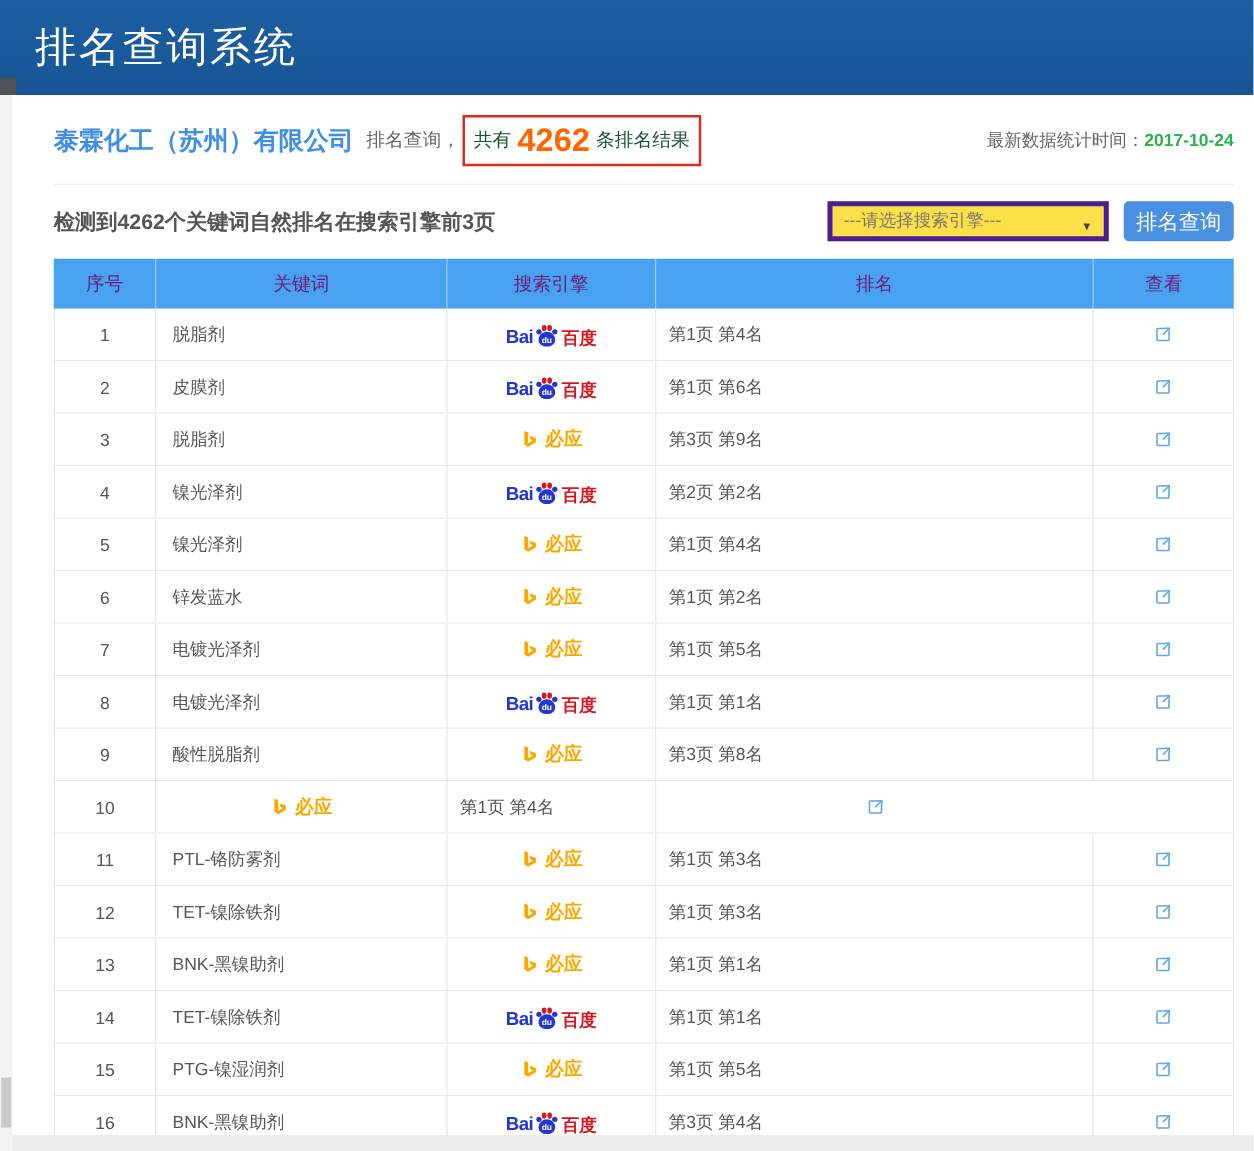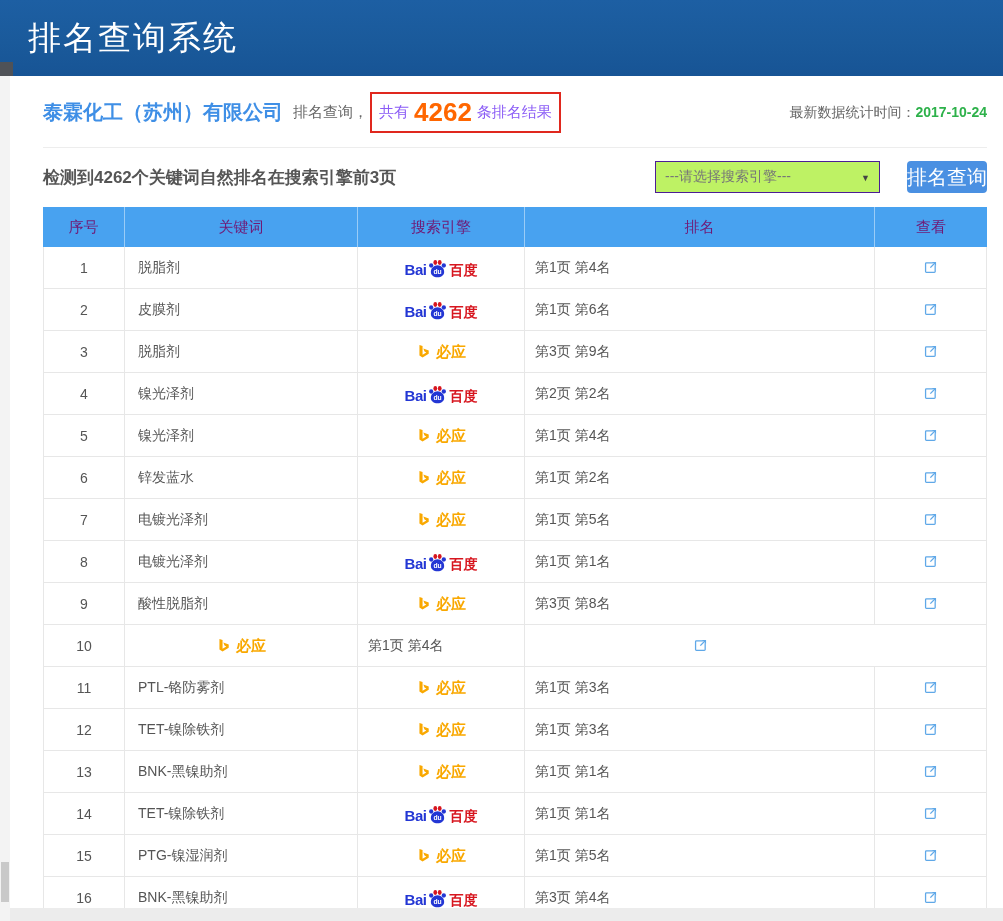--- a/index.html
+++ b/index.html
@@ -22,37 +22,37 @@
   .bottom-strip { position:absolute; left:0; bottom:0; width:100%; height:13px; background:#ececec; z-index:4; }
 
   .content { position:absolute; left:10px; top:76px; right:0; bottom:0; background:#fff; }
   .inner { width:944px; margin-left:33px; }
 
   
   .subheader { display:flex; align-items:center; padding:16px 0 14px 0; border-bottom:1px solid #ededed; }
   .company { color:#3f8fe6; font-size:20px; font-weight:bold; margin-right:10px; white-space:nowrap; }
   .query-label { color:#666; font-size:15px; margin-right:2px; white-space:nowrap; }
   .result-box { display:flex; align-items:center; border:2px solid #e0281e; padding:3px 7px; gap:5px; }
-  .result-box .gray { color:#8b5cf6; font-size:15px; }
+  .result-box .gray { color:#14532d; font-size:15px; }
   .result-box .count { color:#ff6600; font-size:26px; font-weight:bold; }
   .stats { margin-left:auto; font-size:14px; color:#666; white-space:nowrap; }
   .stats .date { color:#2db14a; font-weight:bold; }
 
   
   .toolbar { display:flex; align-items:center; margin-top:12px; height:34px; }
   .section-heading { font-size:17px; font-weight:bold; color:#555; }
   .toolbar-right { margin-left:auto; display:flex; align-items:center; gap:12px; }
   .engine-select {
-    position:relative; width:225px; height:32px; border:1px solid #4c1d95; background:#bef264;
+    position:relative; width:225px; height:32px; border:4px solid #4c1d95; background:#fde047;
     color:#777; font-size:14px; display:flex; align-items:center; padding:0 24px 0 9px; cursor:pointer;
   }
   .engine-select .caret { position:absolute; right:9px; top:11px; font-size:9px; color:#444; }
   .query-btn {
-    height:32px; padding:0 0; background:#4a90e2; border:none; border-radius:4px;
-    color:#fff; font-size:20px; cursor:pointer; font-family:inherit;margin-left:15px;
+    height:32px; padding:0 10px; background:#4a90e2; border:none; border-radius:4px;
+    color:#fff; font-size:17px; cursor:pointer; font-family:inherit;
   }
 
   
   .rank-table { margin-top:13px; width:944px; }
   .thead {
     display:grid; grid-template-columns:82px 233px 167px 350px 112px;
     background:#48a2f0; height:40px;
   }
   .th {
     color:#701a75; font-size:15px; display:flex; align-items:center; justify-content:center;

